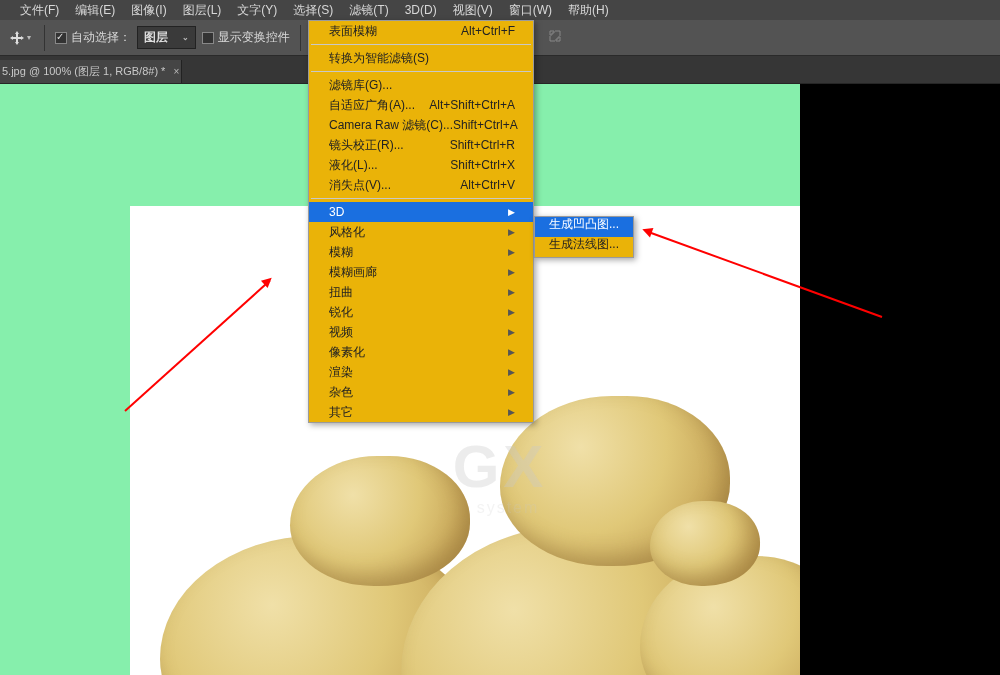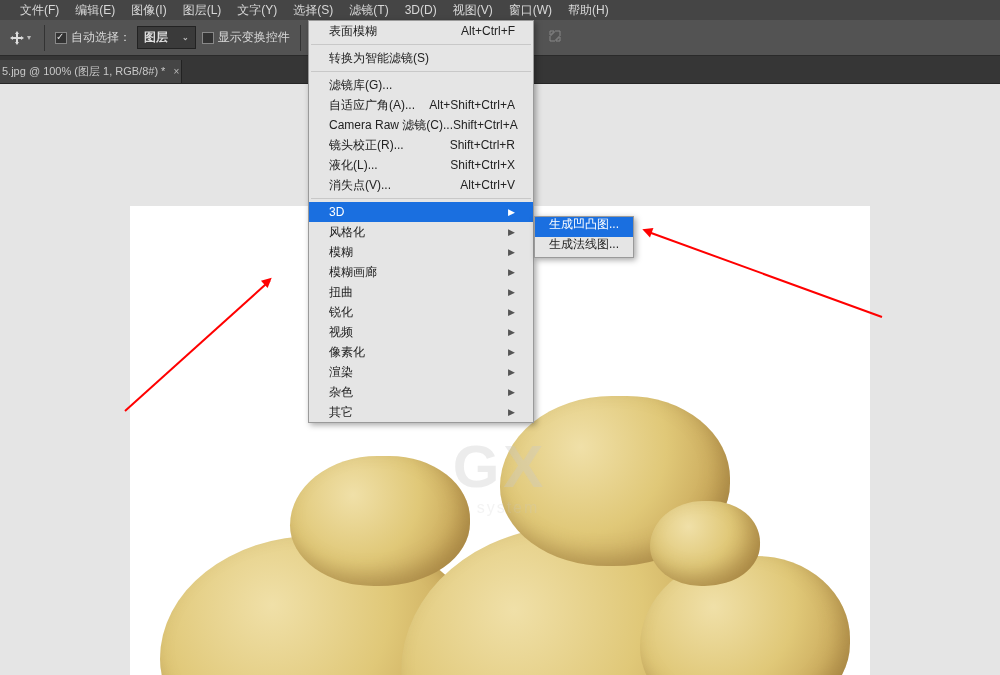--- a/index.html
+++ b/index.html
@@ -52,21 +52,21 @@
   .tabbar {
     background:#363636; height: 28px; display:flex; align-items:flex-end;
     border-bottom:1px solid #262626;
   }
   .tab {
     background:#454545; color:#c8c8c8; padding:4px 2px; font-size:11px;
     border-right:1px solid #222; display:flex; align-items:center; gap:8px;
   }
   .tab-close { color:#bbb; font-size:10px; }
   .canvas-area {
-    background:#e5e5e5; width:1000px; height:591px; position:relative; overflow:hidden;
+    background:#86efac; width:800px; height:591px; position:relative; overflow:hidden;
   }
   .canvas-image {
     position:absolute; left:130px; top:122px; width:740px; height:520px;
     background:#fff;
   }
   
   .potato {
     position:absolute; border-radius:50% 46% 52% 48% / 55% 50% 50% 48%;
     background: radial-gradient(circle at 35% 30%, #f0e0a8 0%, #e0c878 45%, #c9a85a 75%, #b08d45 100%);
     box-shadow: inset -8px -10px 20px rgba(120,90,40,0.35);
@@ -75,21 +75,21 @@
     position:absolute; left:50%; top:50%; transform:translate(-50%,-50%);
     color:rgba(200,200,200,0.35); font-size:60px; font-weight:bold; letter-spacing:4px;
     pointer-events:none;
   }
   .watermark-sub {
     position:absolute; left:50%; top:58%; transform:translate(-50%,-50%);
     color:rgba(200,200,200,0.22); font-size:16px; letter-spacing:2px; pointer-events:none;margin-left:8px;
   }
   
   .dropdown {
-    position:absolute; background:#e5e5e5; border:1px solid #9a9a9a;
+    position:absolute; background:#eab308; border:1px solid #9a9a9a;
     box-shadow:2px 2px 6px rgba(0,0,0,0.35);
     font-size:12px; color:#222;
   }
   .dropdown-main { left:308px; top:20px; width:226px; }
   .dropdown-row {
     display:flex; justify-content:space-between; align-items:center;
     padding:3px 18px 3px 20px; height:20px; white-space:nowrap;
   }
   .dropdown-row.selected { background:#1a6fe0; color:#fff; }
   .dropdown-divider { height:1px; background:#c8c8c8; margin:3px 2px; }

